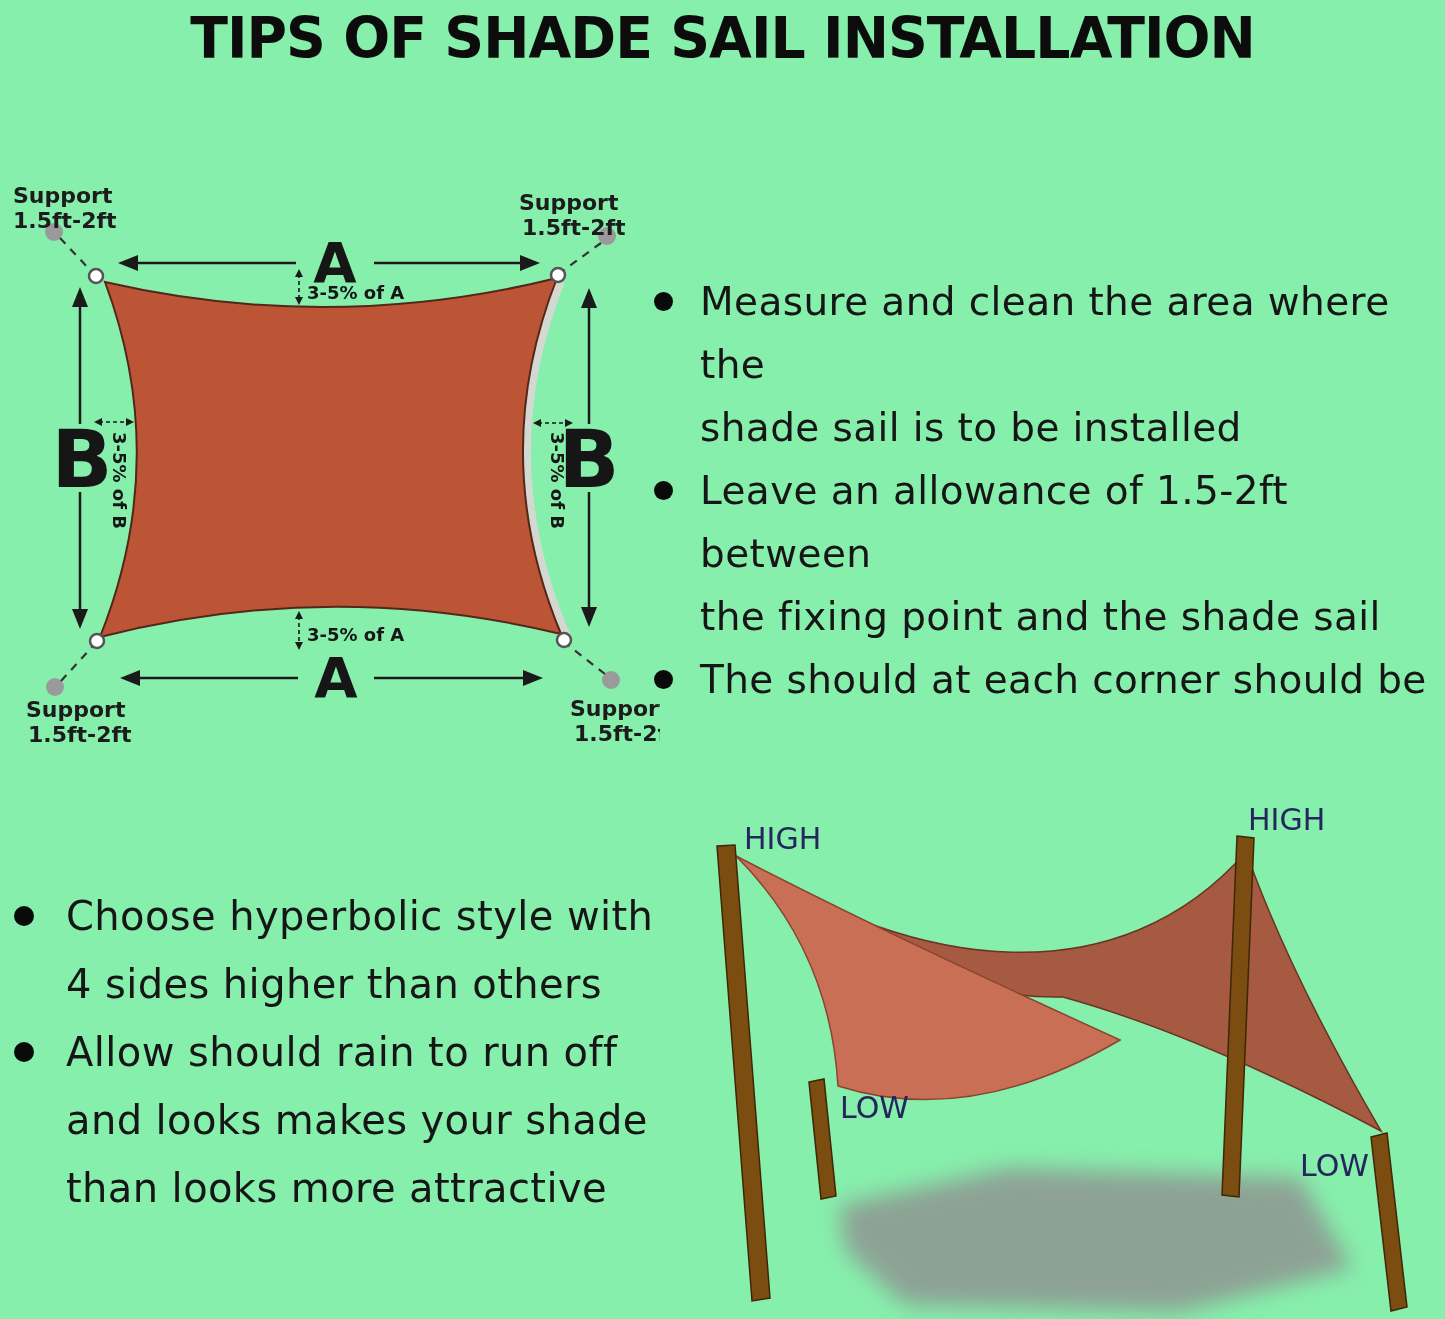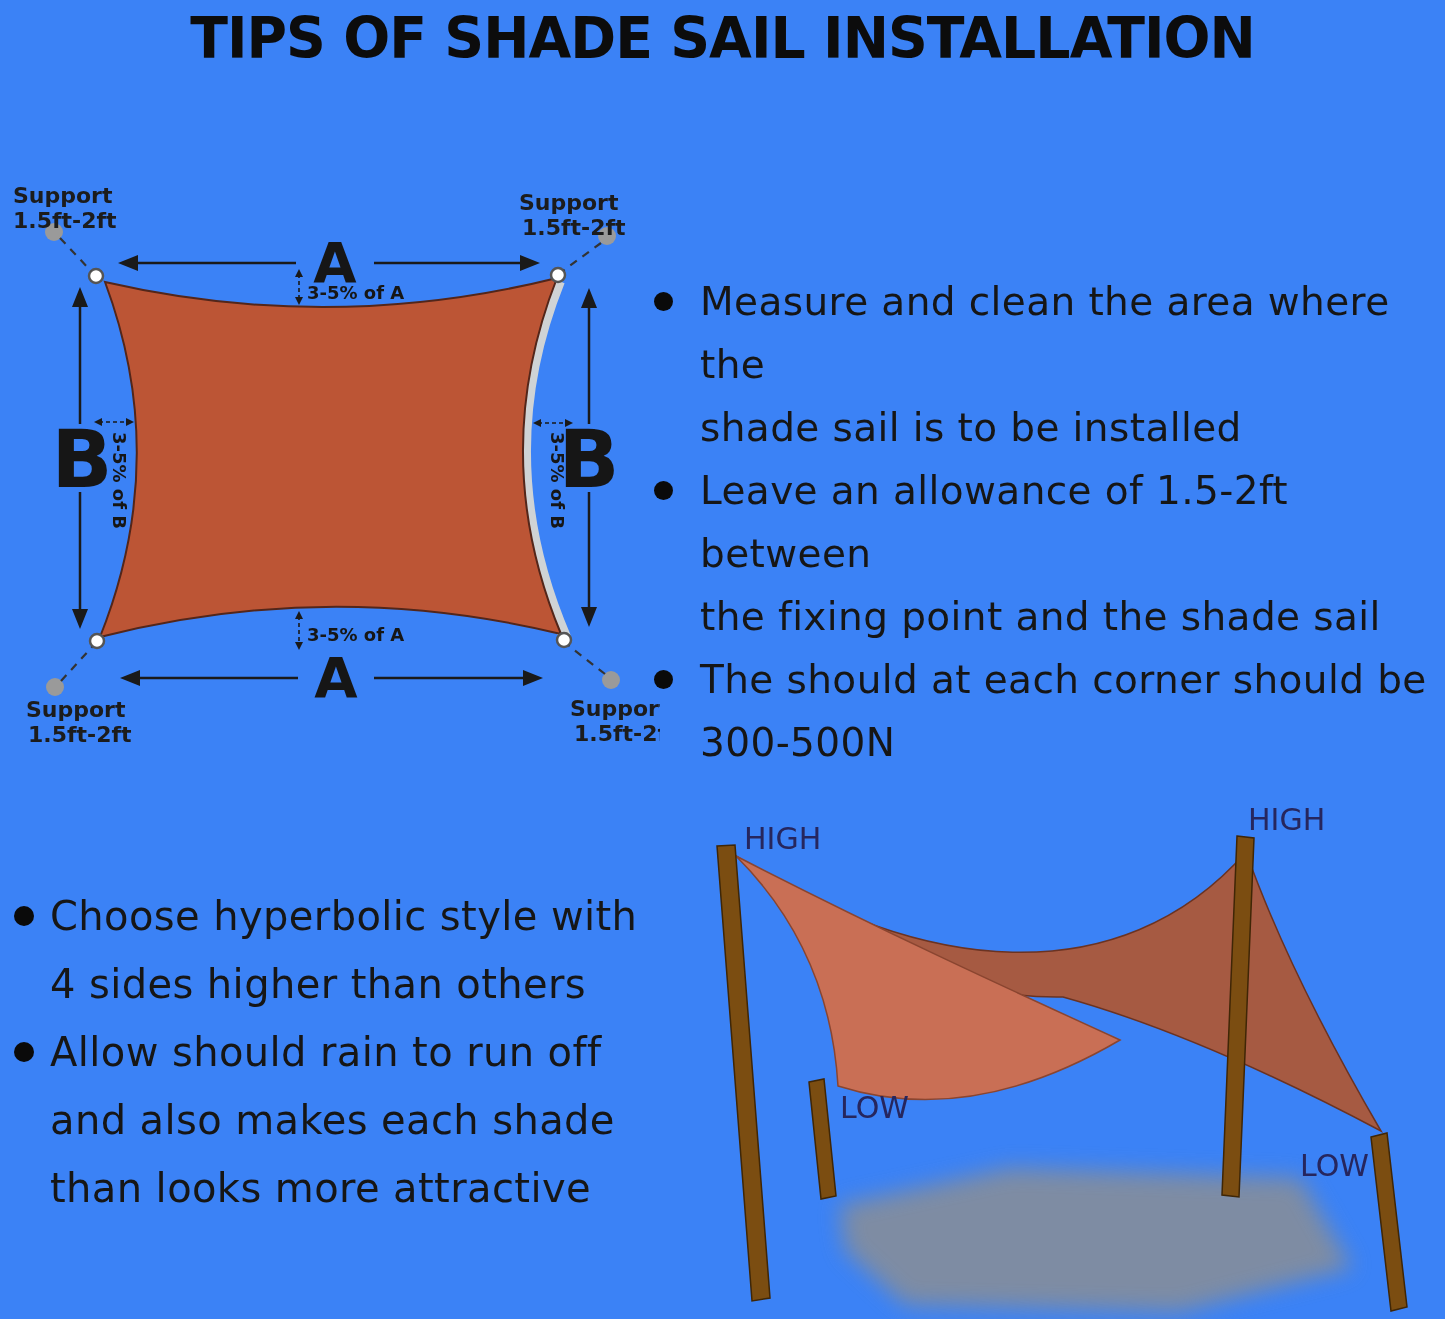--- a/index.html
+++ b/index.html
@@ -1,30 +1,30 @@
 <!DOCTYPE html>
 <html><head>
 <meta charset="utf-8">
 <style>
   html,body{margin:0;padding:0;background:#ffffff;}
-  #page{position:relative;width:1445px;height:1319px;background:#3b82f6;overflow:hidden;
+  #page{position:relative;width:1445px;height:1319px;background:#86efac;overflow:hidden;
         font-family:"DejaVu Sans","Liberation Sans",sans-serif;}
   .page-title{position:absolute;left:0;right:0;top:2px;text-align:center;
       font-size:57px;line-height:72px;font-weight:900;color:#0c0c0c;letter-spacing:-1px;
       transform:scaleX(0.97);transform-origin:center;}
   .tips{position:absolute;}
   .tips-right{left:648px;top:270px;width:800px;}
   .tips-left{left:6px;top:882px;width:650px;}
   .tip-item{display:flex;align-items:flex-start;}
   .dot-col{flex:0 0 52px;}
   .tips-left .dot-col{flex:0 0 44px;}
   .tip-dot{width:19px;height:19px;border-radius:50%;background:#0a0a0a;margin-left:6px;margin-top:22px;}
   .tips-left .tip-dot{width:20px;height:20px;margin-left:8px;margin-top:24px;}
   .tip-lines{font-size:39px;line-height:63px;color:#161616;letter-spacing:0.4px;}
-  .tips-left .tip-lines{font-size:40px;line-height:68px;}
+  .tips-left .tip-lines{font-size:40px;line-height:68px;margin-left:16px;}
   svg text{font-family:"DejaVu Sans","Liberation Sans",sans-serif;}
 </style>
 </head>
 <body>
 
 <div id="page">
 
   <div class="page-title">TIPS OF SHADE SAIL INSTALLATION</div>
 
   <svg style="position:absolute;left:0;top:180px;" width="660" height="570" viewBox="0 180 660 570">
@@ -132,42 +132,41 @@
         <div>Leave an allowance of 1.5-2ft between</div>
         <div>the fixing point and the shade sail</div>
       </div>
     </div>
     <div class="tip-item">
       <div class="dot-col">
           <div class="tip-dot"></div>
         </div>
       <div class="tip-lines">
         <div>The should at each corner should be</div>
-        <div>300-500N</div>
       </div>
     </div>
   </div>
 
   <div class="tips tips-left">
     <div class="tip-item">
       <div class="dot-col">
           <div class="tip-dot"></div>
         </div>
       <div class="tip-lines">
         <div>Choose hyperbolic style with</div>
         <div>4 sides higher than others</div>
       </div>
     </div>
     <div class="tip-item">
       <div class="dot-col">
           <div class="tip-dot"></div>
         </div>
       <div class="tip-lines">
         <div>Allow should rain to run off</div>
-        <div>and also makes each shade</div>
+        <div>and looks makes your shade</div>
         <div>than looks more attractive</div>
       </div>
     </div>
   </div>
 
   <svg style="position:absolute;left:650px;top:780px;" width="795" height="539" viewBox="650 780 795 539">
     <defs>
       <filter id="softblur" x="-30%" y="-30%" width="160%" height="160%">
         <feGaussianBlur stdDeviation="11"></feGaussianBlur>
       </filter>

